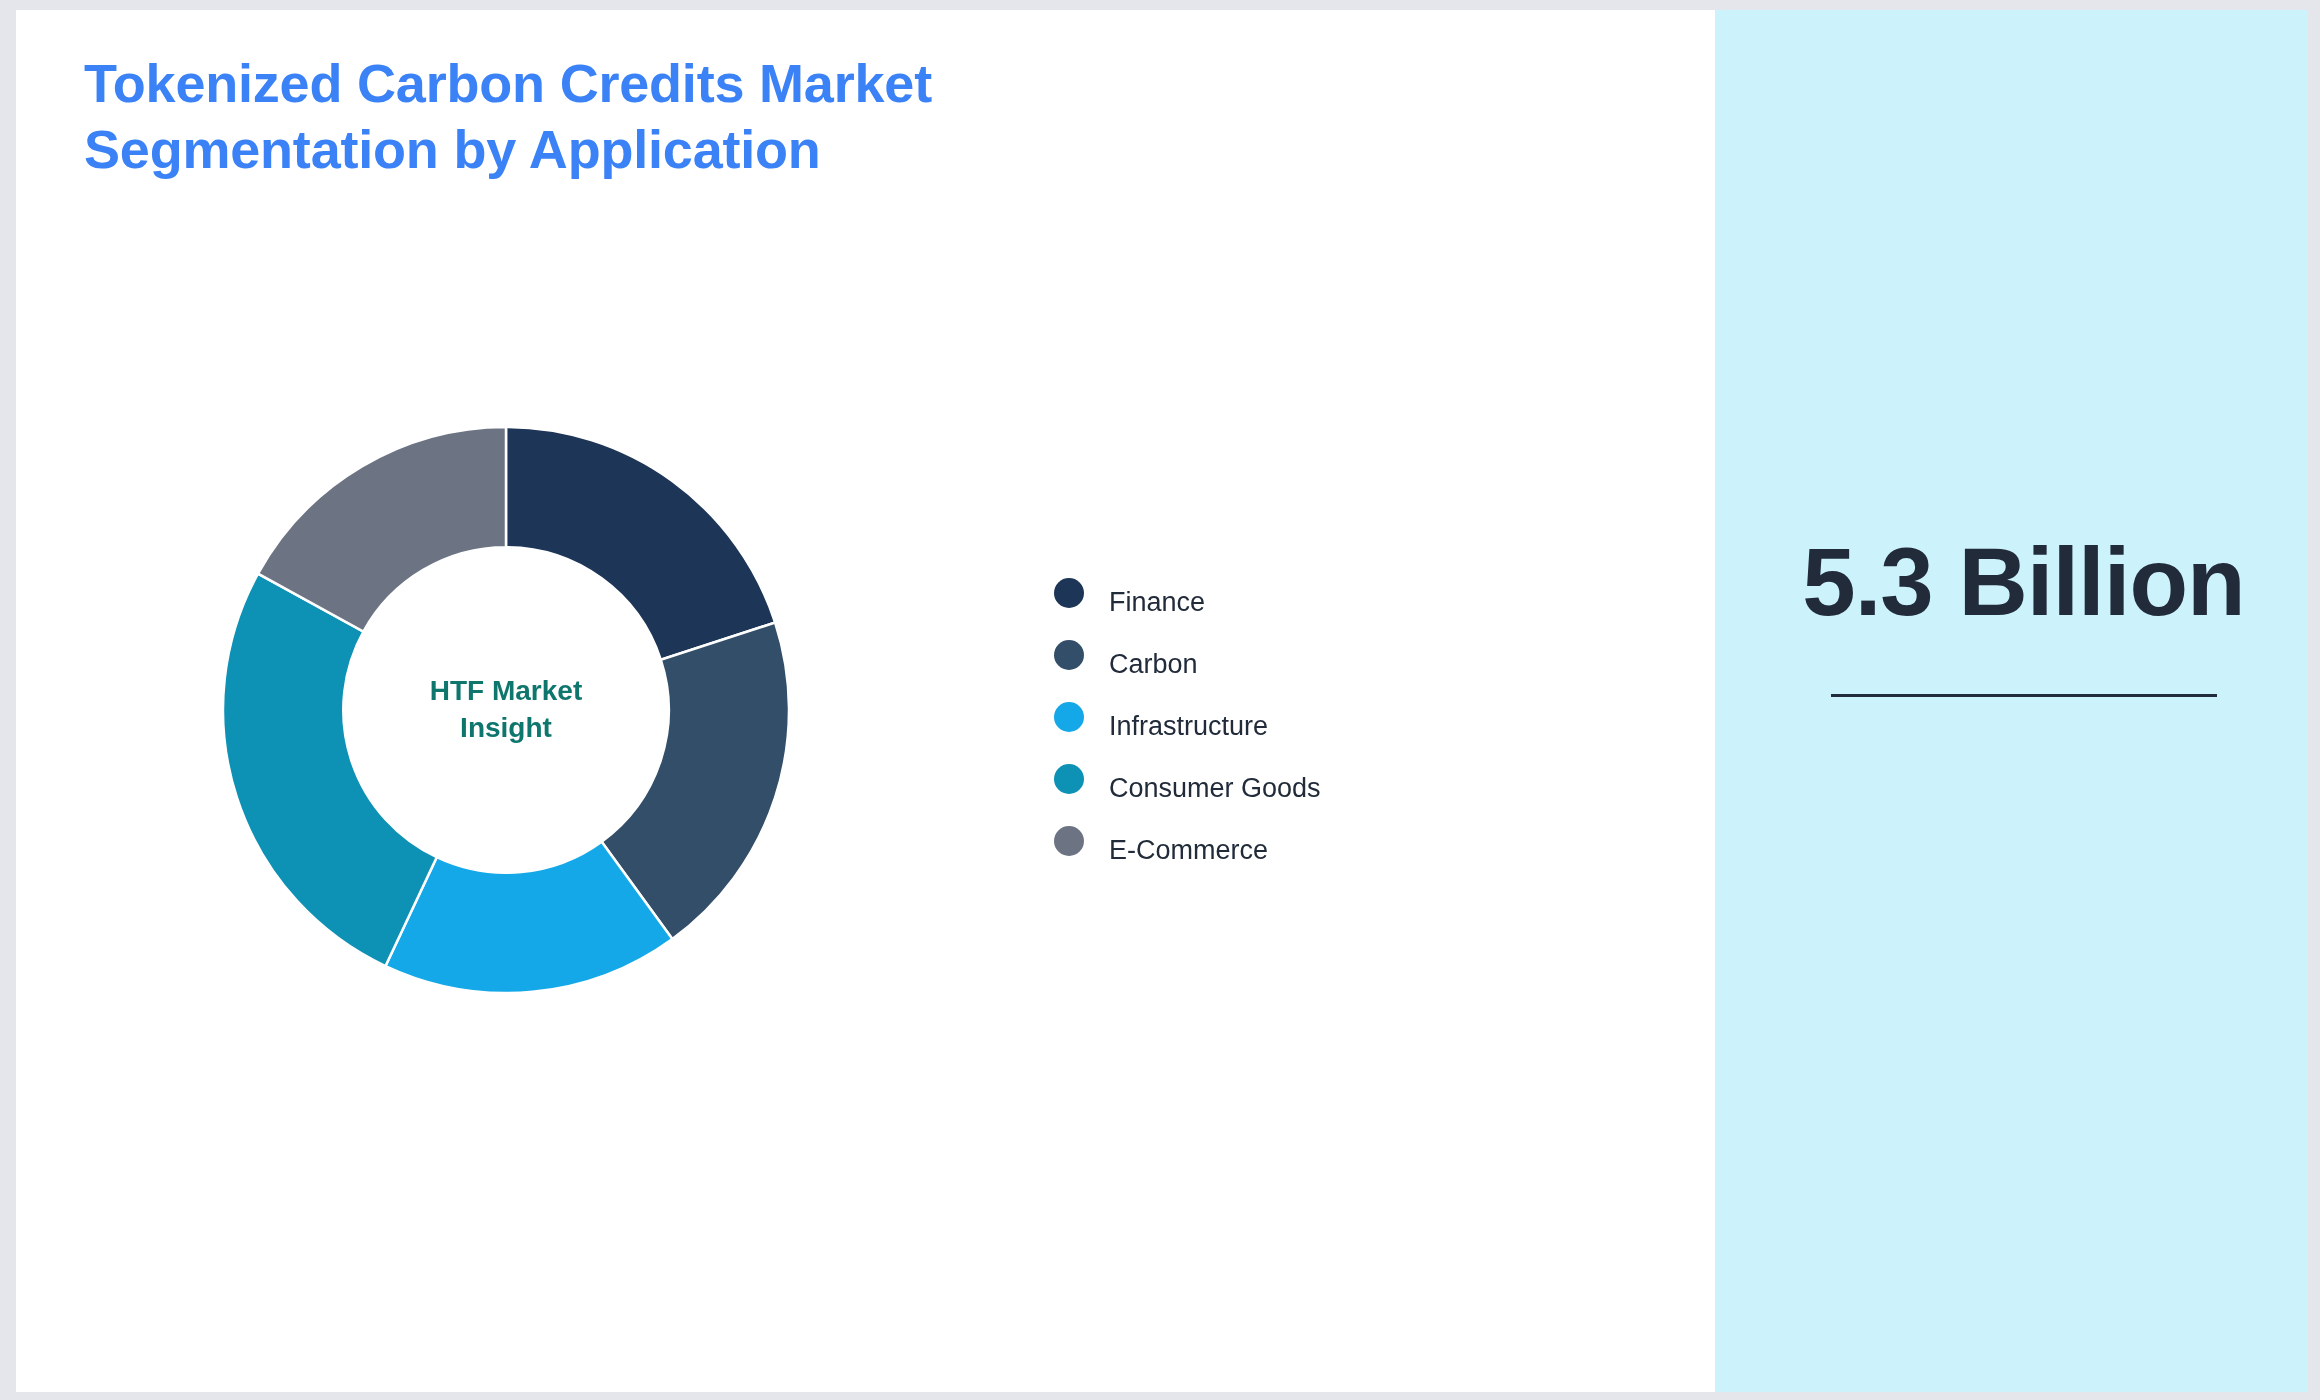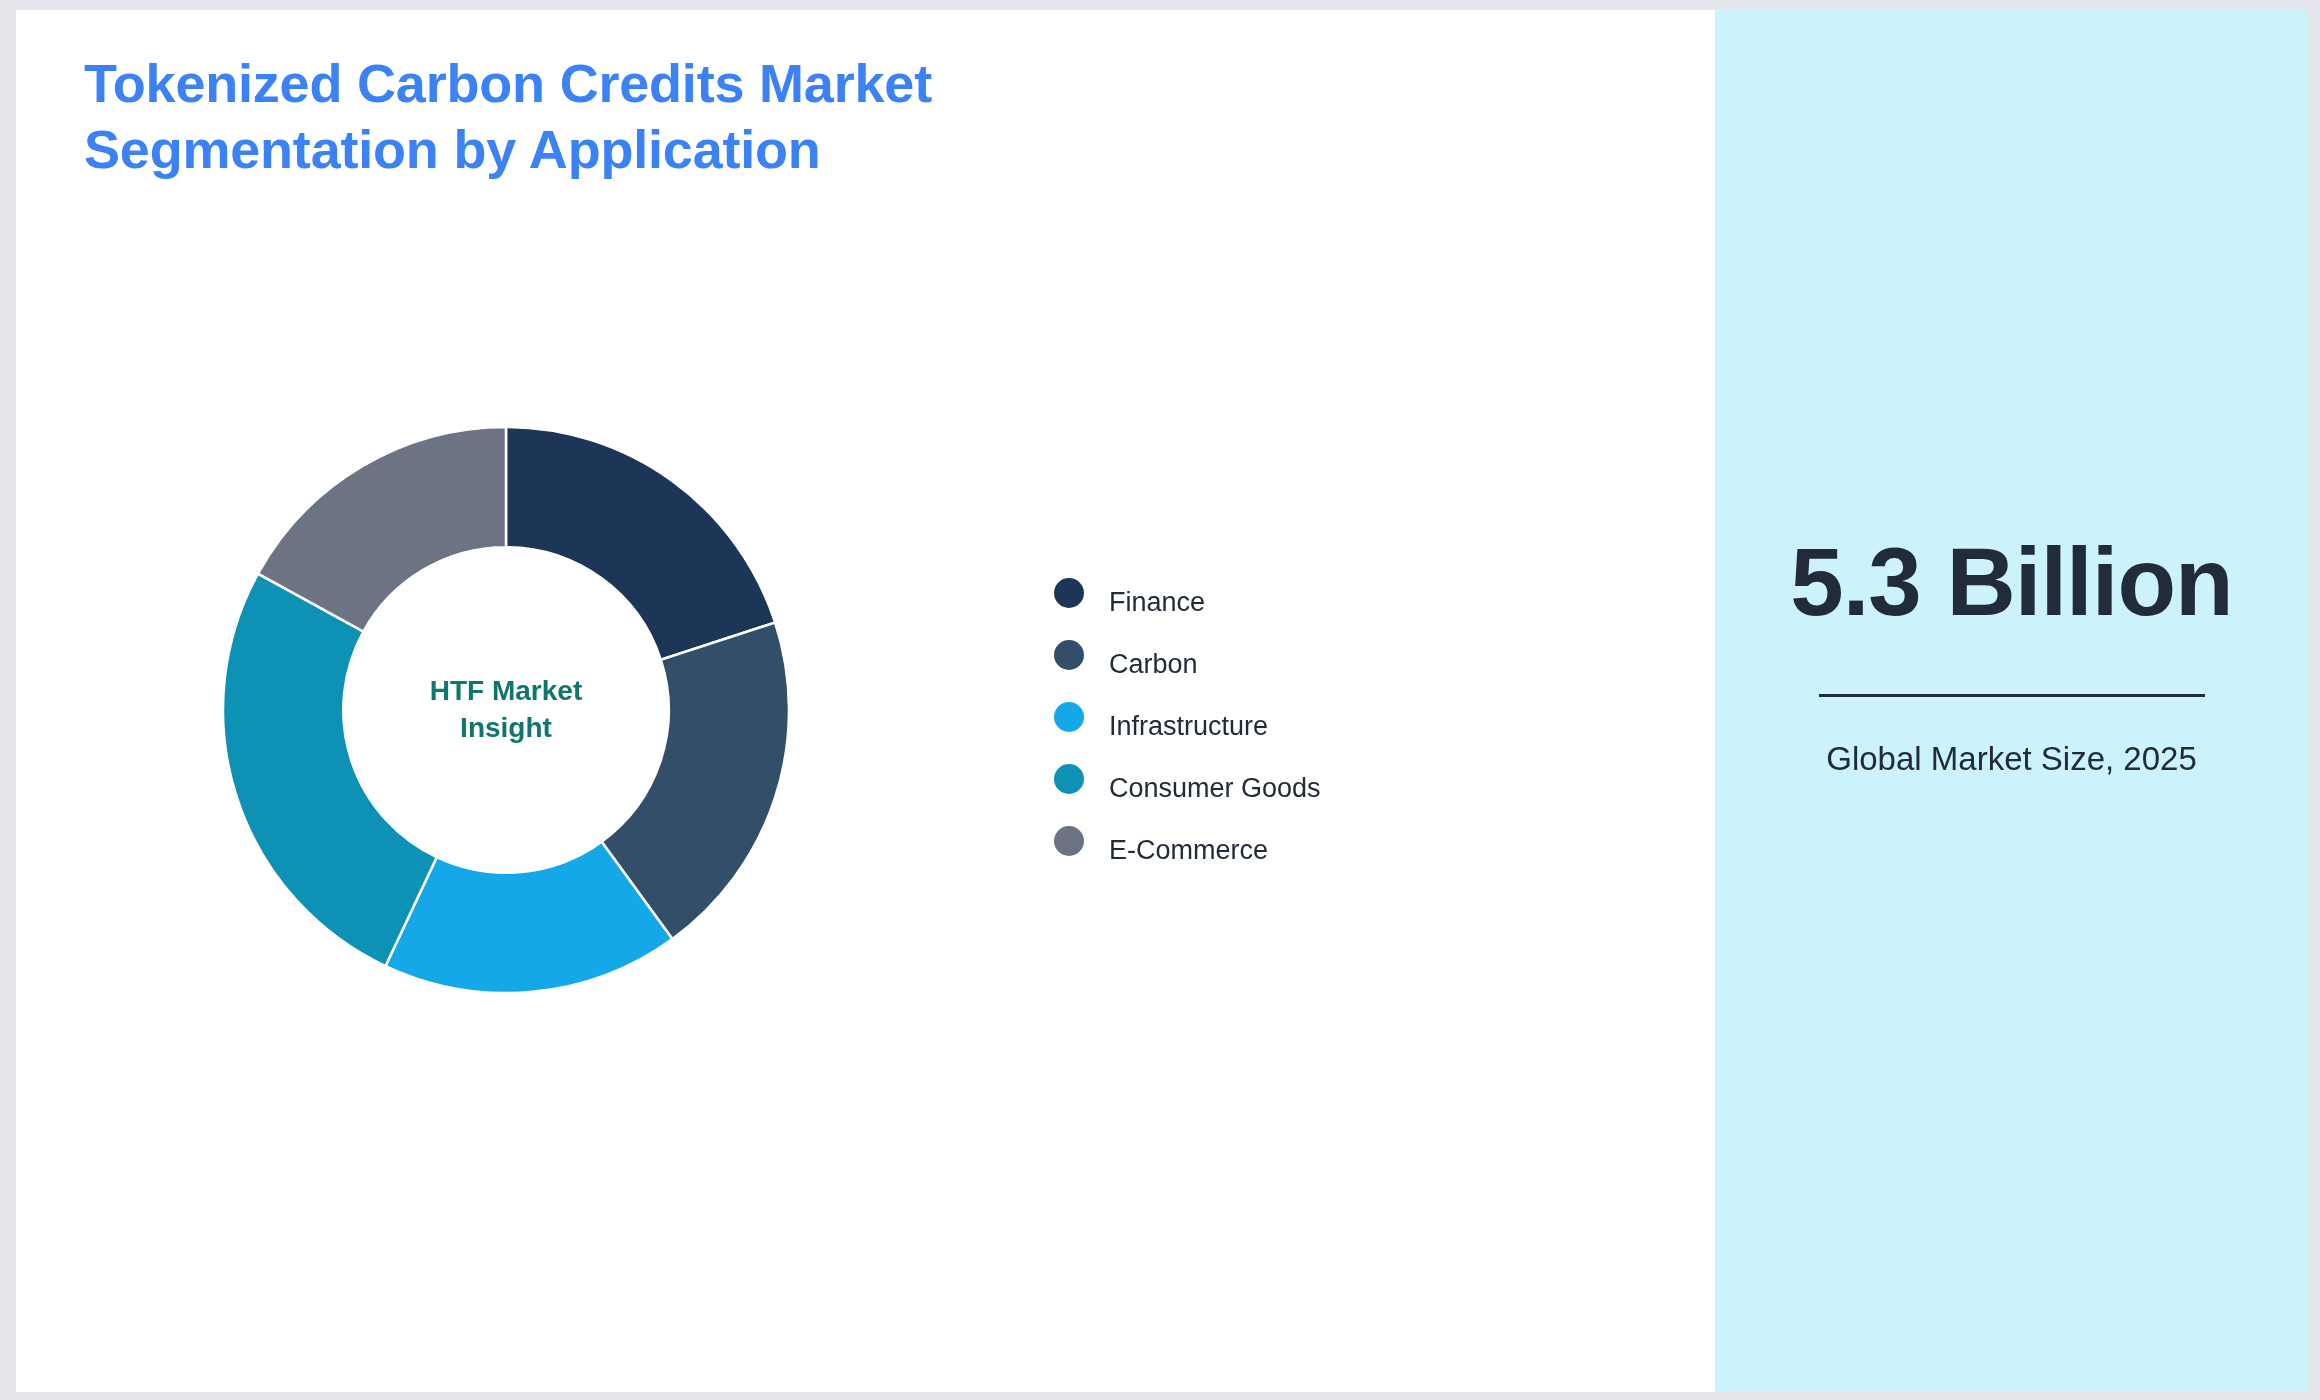--- a/index.html
+++ b/index.html
@@ -104,21 +104,21 @@
     left: 50%;
     transform: translateX(-50%);
     top: 68px;
     width: 230px;
     height: 100px;
   }
   .brand-logo svg { display: block; width: 230px; height: 100px; }
 
   .stat-block {
     position: absolute;
-    left: 0;
+    left: 12px;
     top: 520px;
     width: 100%;
     text-align: center;
     padding: 0 40px;
   }
   .stat-value {
     font-size: 96px;
     font-weight: bold;
     line-height: 1.08;
     color: #222b3a;
@@ -185,17 +185,16 @@
         </div>
       </div>
   </div>
 
   <div class="right-panel">
 
 
     <div class="stat-block">
       <div class="stat-value">5.3 Billion</div>
       <div class="stat-divider"></div>
-      <div class="stat-caption">Global Market Size, 2025</div>
     </div>
 
   </div>
 </div>
 
 </body></html>

